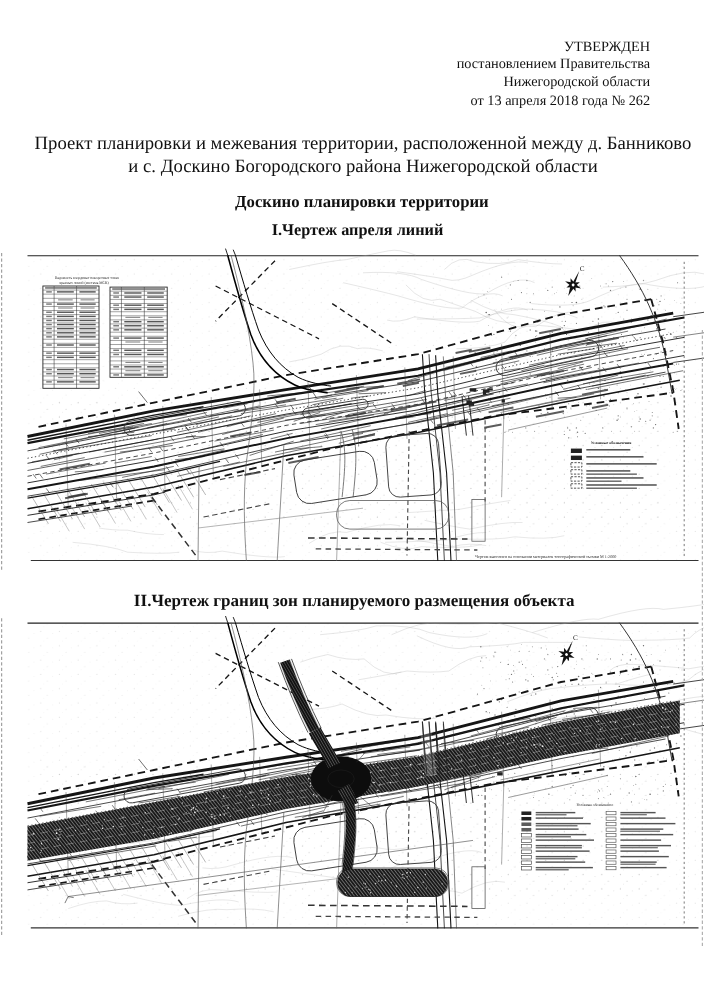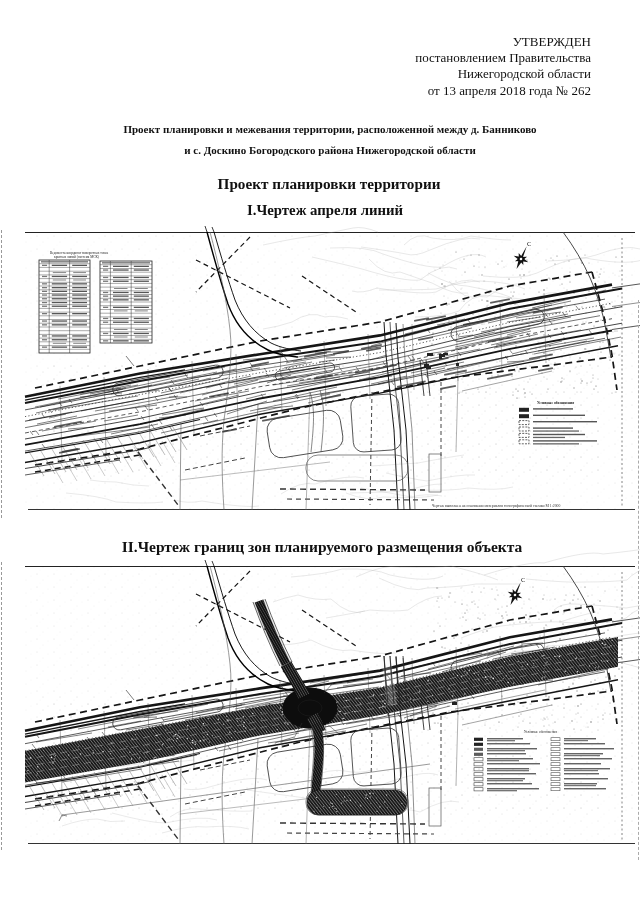--- a/index.html
+++ b/index.html
@@ -1,19 +1,19 @@
 <!DOCTYPE html>
 <html><head><meta charset="utf-8"><style>
 html,body{margin:0;padding:0;}
 body{width:640px;height:905px;background:#fff;font-family:"Liberation Serif",serif;position:relative;overflow:hidden;color:#111;}
 .abs{position:absolute;}
 </style></head><body>
 <div class="abs" style="left:405px;top:34px;width:186px;text-align:right;font-size:13px;line-height:16.2px;">УТВЕРЖДЕН<br>постановлением Правительства<br>Нижегородской области<br>от 13 апреля 2018 года № 262</div>
-<div class="abs" style="left:20px;top:119px;width:620px;text-align:center;font-size:11px;line-height:21px;font-weight:bold;">Проект планировки и межевания территории, расположенной между д. Банниково<br>и с. Доскино Богородского района Нижегородской области</div>
-<div class="abs" style="left:18px;top:175px;width:622px;text-align:center;font-size:15.2px;font-weight:bold;">Проект планировки территории</div>
+<div class="abs" style="left:20px;top:119px;width:620px;text-align:center;font-size:17px;line-height:21px;">Проект планировки и межевания территории, расположенной между д. Банниково<br>и с. Доскино Богородского района Нижегородской области</div>
+<div class="abs" style="left:18px;top:175px;width:622px;text-align:center;font-size:15.2px;font-weight:bold;">Доскино планировки территории</div>
 <div class="abs" style="left:10px;top:202px;width:630px;text-align:center;font-size:14.8px;font-weight:bold;">I.Чертеж апреля линий</div>
 <div class="abs" style="left:2px;top:538px;width:640px;text-align:center;font-size:15.5px;font-weight:bold;">II.Чертеж границ зон планируемого размещения объекта</div>
 <svg class="abs" style="left:0;top:0;filter:blur(0.3px)" width="640" height="530" viewBox="0 0 640 530">
 <defs>
  <pattern id="sp" width="17" height="13" patternUnits="userSpaceOnUse">
   <circle cx="3" cy="2" r="0.5" fill="#999"></circle>
   <circle cx="9" cy="8" r="0.45" fill="#aaa"></circle>
   <circle cx="14" cy="4" r="0.4" fill="#aaa"></circle>
   <circle cx="6" cy="11" r="0.35" fill="#bbb"></circle>
  </pattern>

